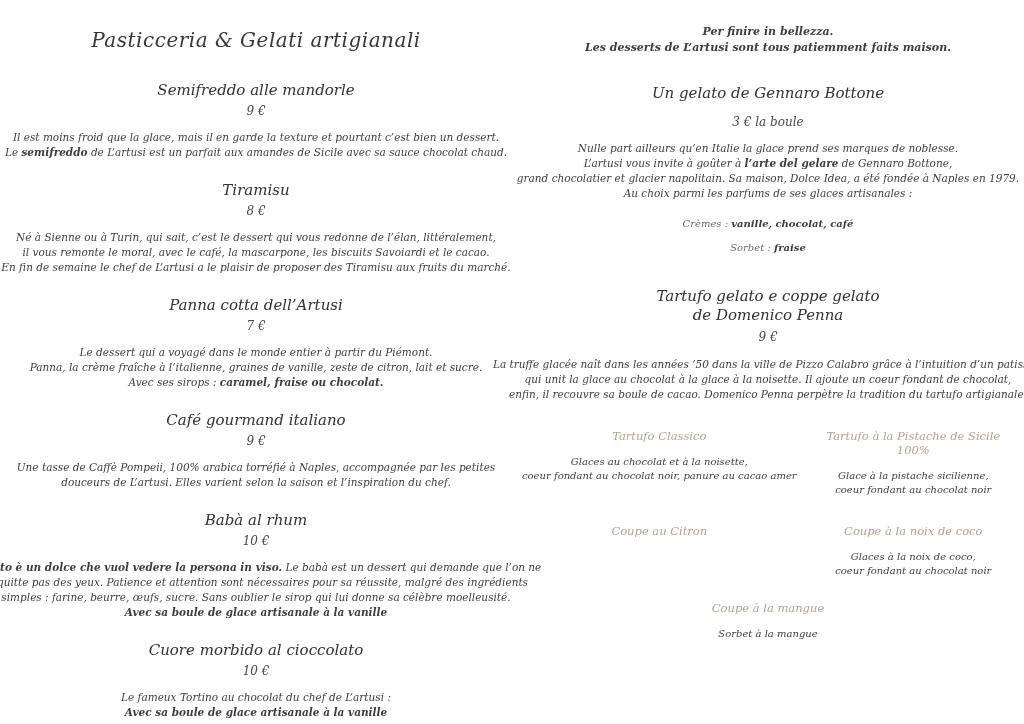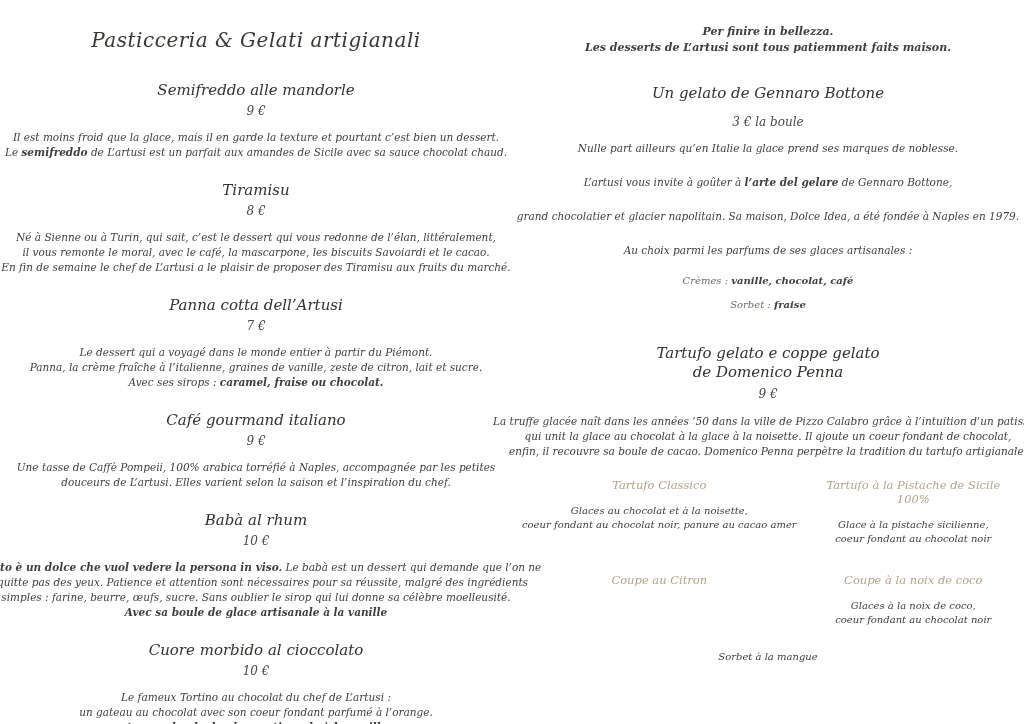--- a/index.html
+++ b/index.html
@@ -35,21 +35,21 @@
   .bold { font-weight:bold; }
   .muted { color:#6f6a62; }
 
   .intro { padding-top:24px; font-size:11px; font-weight:bold; line-height:16px;
            display:flex; flex-direction:column; align-items:center; }
 
   .flavor { margin-top:13px; font-size:10px; white-space:nowrap; }
   .flavor.first { margin-top:17px; }
 
   .variants {
-    margin-top:19px;
+    margin-top:27px;
     display:grid;
     grid-template-columns:1fr 1fr;
     column-gap:16px;
     row-gap:27px;
   }
   .variant-name { color:#b3a48b; font-size:11.5px; }
   .variant-desc { margin-top:12px; font-size:10px; line-height:14px;
                   display:flex; flex-direction:column; align-items:center; }
   .mangue { margin-top:23px; }
   .mangue .variant-desc { }
@@ -109,37 +109,36 @@
         <span class="line">simples : farine, beurre, œufs, sucre. Sans oublier le sirop qui lui donne sa célèbre moelleusité.</span>
         <span class="line bold">Avec sa boule de glace artisanale à la vanille</span>
       </div>
     </section>
 
     <section class="item">
       <h2 class="item-name">Cuore morbido al cioccolato</h2>
       <div class="price">10 €</div>
       <div class="desc">
         <span class="line">Le fameux Tortino au chocolat du chef de L’artusi :</span>
-        <span class="line">un gateau au chocolat avec son coeur fondant parfumé à l’orange.</span>
         <span class="line bold">Avec sa boule de glace artisanale à la vanille</span>
       </div>
     </section>
   </div>
 
   <div class="col">
 
     <div class="intro">
       <span class="line">Per finire in bellezza.</span>
       <span class="line">Les desserts de L’artusi sont tous patiemment faits maison.</span>
     </div>
 
     <section class="item" style="margin-top:28px;">
       <h2 class="item-name">Un gelato de Gennaro Bottone</h2>
       <div class="price big-gap">3 € la boule</div>
-      <div class="desc" style="gap:19px;">
+      <div class="desc" style="">
         <span class="line">Nulle part ailleurs qu’en Italie la glace prend ses marques de noblesse.</span>
         <span class="line"><span>L’artusi vous invite à goûter à </span><span class="bold">l’arte del gelare</span><span> de Gennaro Bottone,</span></span>
         <span class="line">grand chocolatier et glacier napolitain. Sa maison, Dolce Idea, a été fondée à Naples en 1979.</span>
         <span class="line">Au choix parmi les parfums de ses glaces artisanales :</span>
       </div>
       <div class="flavor first"><span class="muted">Crèmes : </span><span class="bold">vanille, chocolat, café</span></div>
       <div class="flavor"><span class="muted">Sorbet : </span><span class="bold">fraise</span></div>
     </section>
 
     <section class="item" style="margin-top:34px;">
@@ -175,20 +174,21 @@
         <div class="variant">
           <div class="variant-name">Coupe à la noix de coco</div>
           <div class="variant-desc">
             <span class="line">Glaces à la noix de coco,</span>
             <span class="line">coeur fondant au chocolat noir</span>
           </div>
         </div>
       </div>
 
       <div class="variant mangue">
+        <div class="variant-name">Coupe à la mangue</div>
         <div class="variant-desc">
           <span class="line">Sorbet à la mangue</span>
         </div>
       </div>
     </section>
 
   </div>
 </div>
 
 </body></html>

